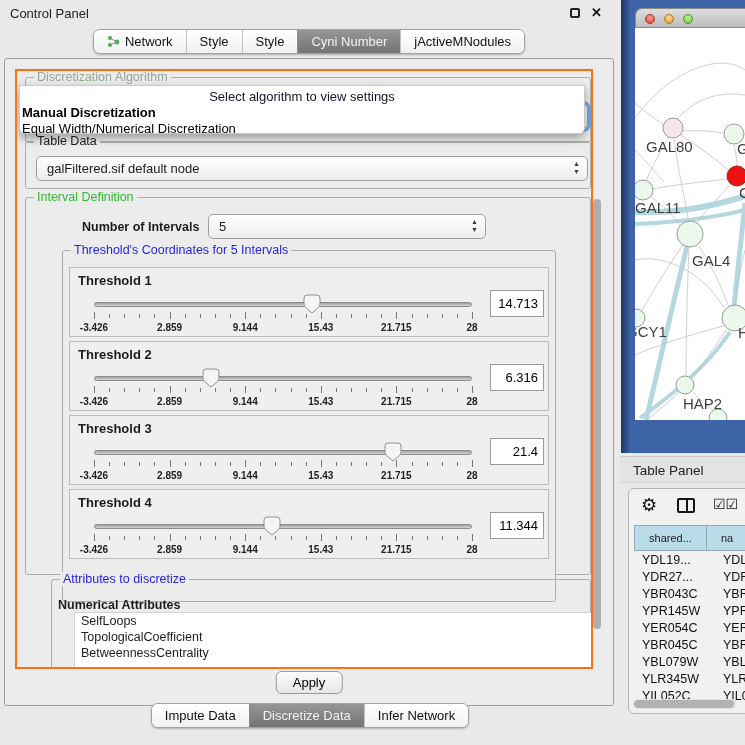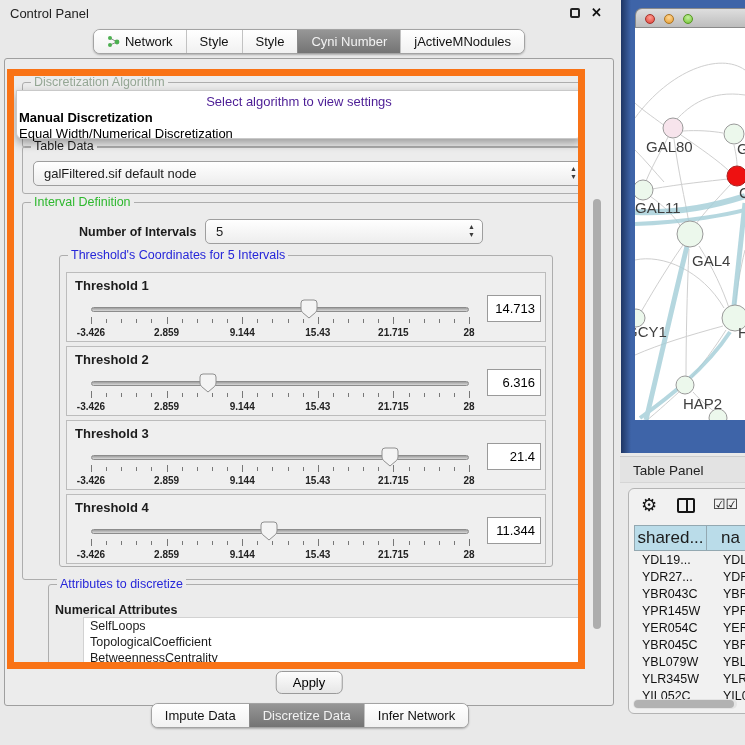--- a/index.html
+++ b/index.html
@@ -17,57 +17,57 @@
   .float-icon { position:absolute; right:38px; top:8px; width:10px; height:10px; border:2px solid #222; border-radius:2px; cursor:pointer; }
   .close-icon { position:absolute; right:16px; top:5px; font-size:13px; font-weight:bold; color:#111; cursor:pointer; }
 
   .pill { display:inline-flex; background:#fdfdfd; border:1px solid #a3a3a3; border-radius:7px; overflow:hidden; box-shadow:0 1px 2px rgba(0,0,0,.25); }
   .tab { display:flex; align-items:center; gap:5px; padding:4px 13px; font-size:13px; color:#111; border-left:1px solid #c2c2c2; background:linear-gradient(#ffffff,#f1f1f1); cursor:pointer; white-space:nowrap; }
   .tab:first-child { border-left:none; }
   .tab.selected { background:linear-gradient(#969696,#747474); color:#f2f2f2; border-left-color:#8a8a8a; }
   .cp-tabs { position:absolute; left:0; top:29px; width:618px; text-align:center; }
 
   .cp-content { position:absolute; left:4px; top:58px; width:610px; height:648px; border:1px solid #9f9f9f; border-radius:3px; background:#ececec; }
-  .cp-inner { position:absolute; left:2px; top:10px; width:578px; height:600px; border:7px solid #f97316; background:#ececec; overflow:hidden; }
+  .cp-inner { position:absolute; left:10px; top:10px; width:578px; height:600px; border:2px solid #f97316; background:#ececec; overflow:hidden; }
 
   .group { position:absolute; border:1px solid #adadad; border-radius:3px; }
   .gtitle { position:absolute; top:-8px; left:8px; background:#ececec; padding:0 3px; font-size:12.5px; }
   .gtitle.green { color:#2eb82e; }
   .gtitle.blue  { color:#2626d9; }
   .gtitle.dark  { color:#1c1c1c; }
   .gtitle.dimgreen { color:#95a795; }
 
   .combo { position:absolute; height:25px; border:1px solid #9e9e9e; border-radius:5px; background:linear-gradient(#ffffff,#ededed); font-size:13px; display:flex; align-items:center; padding-left:10px; cursor:pointer; }
   .combo .stepper { position:absolute; right:7px; top:3px; display:flex; flex-direction:column; line-height:8px; font-size:7px; color:#3c3c3c; }
   .combo.focused { box-shadow:0 0 0 3px rgba(92,158,235,.85); }
 
   
   .popup { position:absolute; left:2px; top:14px; width:566px; height:49px; background:#ffffff; border:1px solid #c9c9c9; border-radius:0 0 6px 6px; box-shadow:0 4px 10px rgba(0,0,0,.35); z-index:6; }
-  .popup-hint { text-align:center; font-size:13px; color:#4c1d95; padding-top:3px; }
+  .popup-hint { text-align:center; font-size:13px; color:#0f172a; padding-top:3px; }
   .popup-opt { font-size:13px; padding:1px 0 0 2px; color:#000; cursor:pointer; }
   .popup-opt.bold { font-weight:bold; }
 
   
   .thr-box { position:absolute; left:6px; width:480px; height:70px; border:1px solid #bcbcbc; background:#efefef; }
   .thr-label { position:absolute; left:8px; top:5px; font-size:13px; font-weight:bold; }
   .slider { position:absolute; left:24px; top:28px; width:378px; height:38px; }
   .track { position:absolute; left:0; top:6px; width:100%; height:5px; background:linear-gradient(#9e9e9e,#d8d8d8); border:1px solid #8c8c8c; border-radius:3px; cursor:pointer; }
   .thumb { position:absolute; top:-2px; width:18px; height:20px; margin-left:-9px; cursor:grab; }
   .ticks { position:absolute; left:0; top:16px; width:100%; height:8px; }
   .ticks i { position:absolute; top:2px; width:1px; height:4px; background:#777; }
   .ticks i.major { top:0; height:7px; }
   .ticklabels { position:absolute; left:0; top:26px; width:100%; height:12px; }
   .ticklabels span { position:absolute; transform:translateX(-50%); font-size:10px; font-weight:bold; color:#222; white-space:nowrap; }
   .val { position:absolute; left:420px; top:22px; width:54px; height:27px; border:1px solid #9a9a9a; background:#fff; font-family:"Liberation Sans",sans-serif; font-size:13px; text-align:right; padding-right:5px; }
 
   .noi-label { position:absolute; left:56px; top:22px; font-size:12.5px; font-weight:bold; }
 
   
   .attr-label { position:absolute; left:6px; top:12px; font-size:12.5px; font-weight:bold;margin-top:6px; }
-  .listbox { position:absolute; left:22px; top:32px; width:561px; height:70px; background:#ffffff; border:1px solid #d2d2d2; overflow:hidden;margin-left:12px; }
+  .listbox { position:absolute; left:22px; top:32px; width:561px; height:70px; background:#ffffff; border:1px solid #d2d2d2; overflow:hidden; }
   .listbox .item { font-size:12.5px; padding:1px 0 1px 6px; }
   .list-scroll { position:absolute; right:0; top:0; bottom:0; width:13px; background:#e8e8e8; border-left:1px solid #d0d0d0; }
   .list-scroll .lthumb { position:absolute; left:2px; top:2px; width:9px; height:44px; background:#b2b2b2; border-radius:4px; }
 
   .cp-vscroll { position:absolute; left:586px; top:10px; width:12px; height:600px; }
   .cp-vscroll .vthumb { position:absolute; left:2px; top:130px; width:8px; height:430px; background:#adadad; border-radius:4px; }
 
   .apply-btn { position:absolute; left:50%; transform:translateX(-50%); top:612px; padding:3px 16px; font-size:13px; border:1px solid #9a9a9a; border-radius:6px; background:linear-gradient(#fdfdfd,#e6e6e6); cursor:pointer; }
   .bottom-tabs { position:absolute; left:0; top:644px; width:610px; text-align:center; z-index:3; }
 
@@ -87,21 +87,21 @@
   .tp-header { position:absolute; left:0; top:3px; right:0; height:27px; background:#e3e3e3; border-top:1px solid #cccccc; border-bottom:1px solid #d5d5d5; }
   .tp-title { position:absolute; left:13px; top:6px; font-size:13.5px; color:#222; }
   .tp-box { position:absolute; left:8px; top:35px; width:135px; height:226px; border:1px solid #b4b4b4; border-radius:6px; background:#f1f1f1; overflow:hidden; }
   .tp-toolbar { position:relative; height:36px; }
   .gear-glyph { position:absolute; left:12px; top:5px; font-size:18px; color:#151515; cursor:pointer; }
   .cols-icon { position:absolute; left:48px; top:9px; width:18px; height:15px; border:2px solid #151515; border-radius:2px; cursor:pointer; }
   .cols-icon span { position:absolute; left:50%; top:0; bottom:0; width:2px; background:#151515; }
   .check-glyphs { position:absolute; left:84px; top:7px; font-size:14px; letter-spacing:0px; color:#151515; cursor:pointer; }
   .tp-table { position:absolute; left:5px; top:36px; width:150px; }
   .tp-hrow { display:flex; height:26px; }
-  .tp-hcell { background:#badce9; border:1px solid #93a8b1; border-left:none; font-size:17px; display:flex; align-items:center; justify-content:center; cursor:pointer; }
+  .tp-hcell { background:#badce9; border:1px solid #93a8b1; border-left:none; font-size:11px; display:flex; align-items:center; justify-content:center; cursor:pointer; }
   .tp-hcell:first-child { border-left:1px solid #93a8b1; }
   .tp-hcell.c1 { width:73px; }
   .tp-hcell.c2 { width:70px; justify-content:flex-start; padding-left:14px; }
   .tp-row { display:flex; height:17px; align-items:center; font-size:12.5px; color:#111; }
   .tp-cell.c1 { width:73px; padding-left:8px; }
   .tp-cell.c2 { padding-left:16px; }
   .tp-hscroll { position:absolute; left:4px; bottom:4px; width:104px; height:10px; background:#e4e4e4; border-radius:5px; }
   .tp-hscroll .hthumb { position:absolute; left:1px; top:1px; height:8px; width:100px; background:#b2b2b2; border-radius:4px; cursor:grab; }
 </style>
 </head>
@@ -175,21 +175,21 @@
         <span class="gtitle green">Interval Definition</span>
         <span class="noi-label">Number of Intervals</span>
         <div class="combo" style="left:182px; top:16px; width:278px;">
           <span>5</span>
           <span class="stepper">
               <span>▲</span>
               <span>▼</span>
             </span>
         </div>
 
-        <div class="group" style="left:36px; top:52px; width:494px; height:312px; background:#ececec;">
+        <div class="group" style="left:36px; top:52px; width:494px; height:352px; background:#ececec;">
           <span class="gtitle blue">Threshold's Coordinates for 5 Intervals</span>
 
           <div class="thr-box" style="top:16px;">
             <span class="thr-label">Threshold 1</span>
             <div class="slider">
               <div class="track"></div>
               <div class="ticks">
                   <i class="major" style="left: 0%;"></i>
                   <i style="left: 4%;"></i>
                   <i style="left: 8%;"></i>

